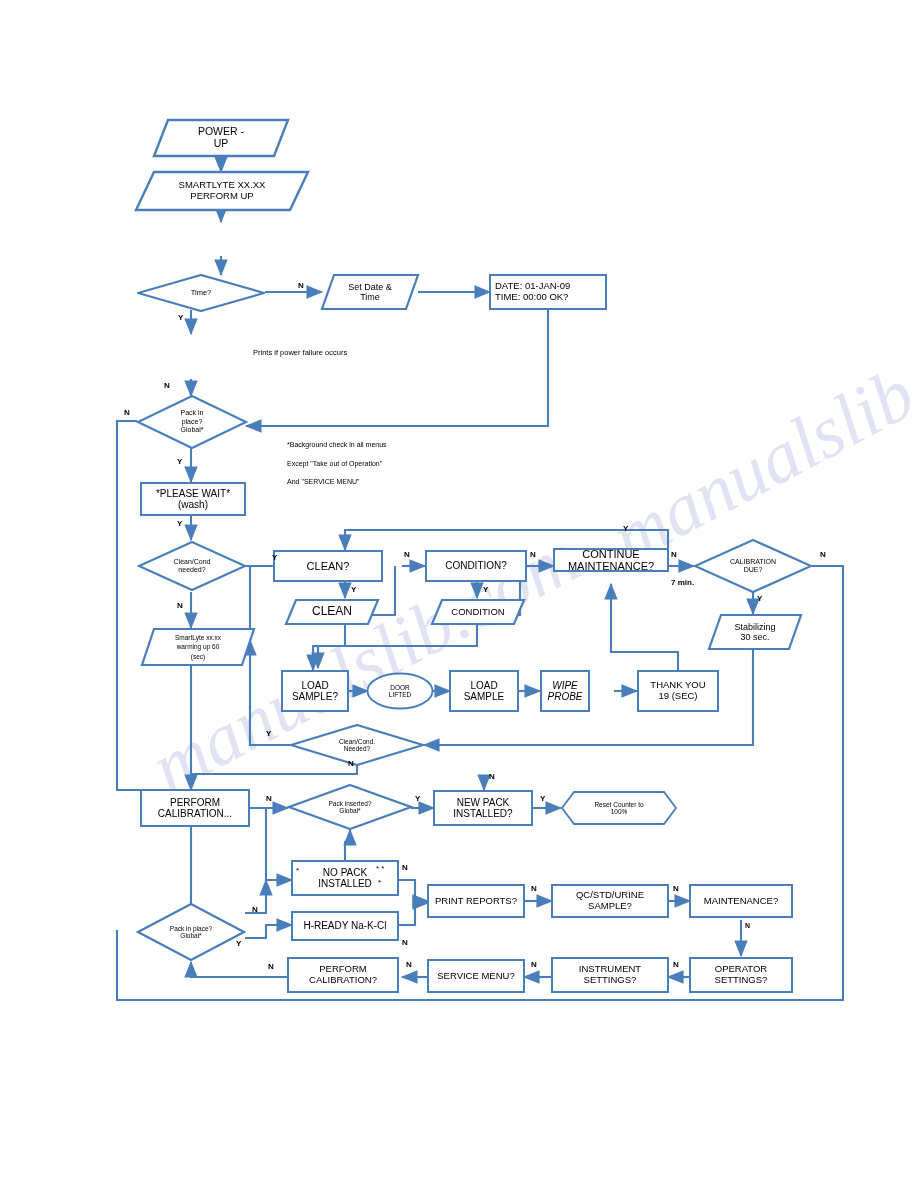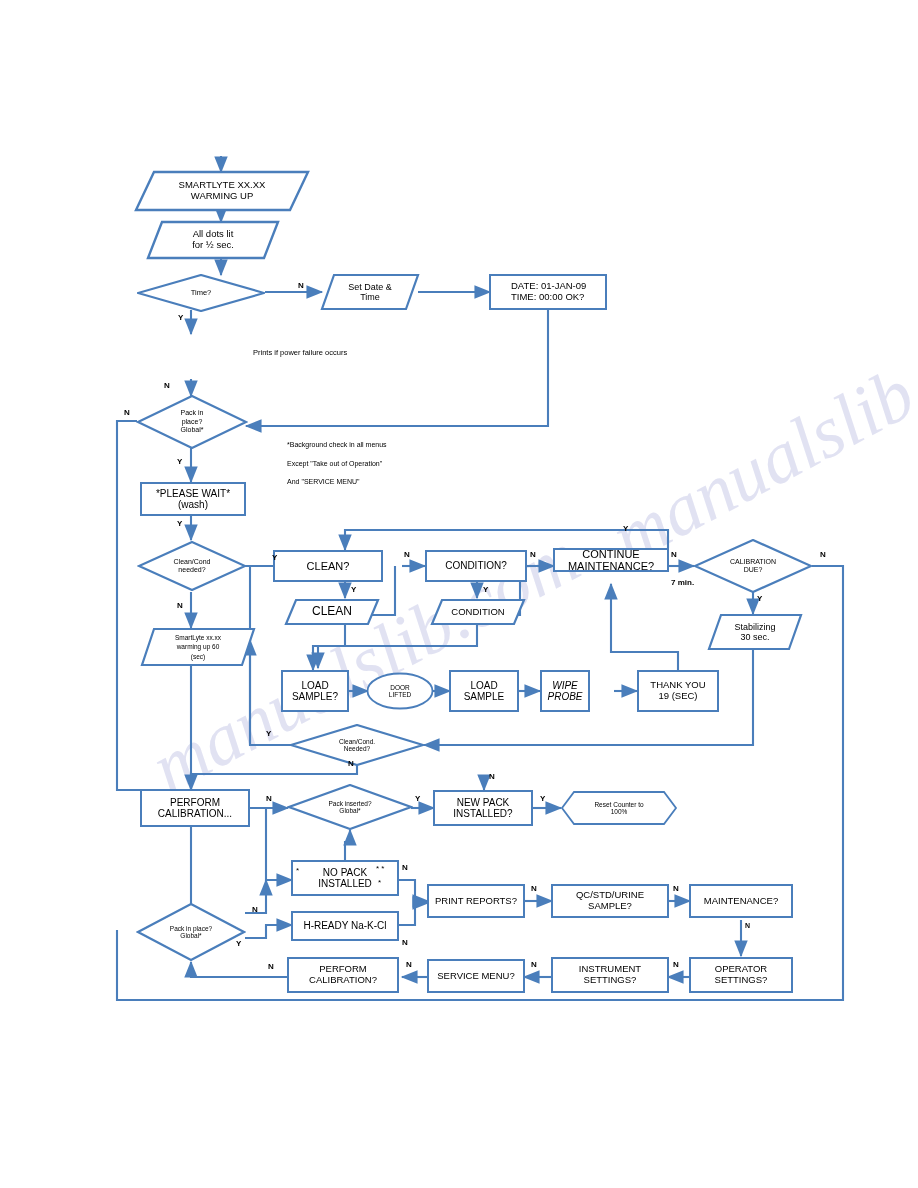--- a/index.html
+++ b/index.html
@@ -138,54 +138,54 @@
       <path d="M520,566 L520,615 L504,615"></path>
 
       <path d="M250,566 L250,745"></path>
 
       <path d="M812,566 L843,566 L843,1000 L117,1000 L117,938"></path>
 
       <path d="M117,938 L117,930"></path>
     </g>
   </svg>
 
+  <div class="node" style="left:152px;top:118px;width:138px;height:40px;font-size:10.5px;">
+    <svg width="138" height="40" style="position:absolute;left:0;top:0;">
+      <polygon points="16,2 136,2 122,38 2,38" fill="#fff" stroke="#4a7ebb" stroke-width="2.4"></polygon>
+    </svg>
+    <span style="position:relative;white-space:pre-line;">POWER -
+UP</span>
+  </div>
 
   <div class="node" style="left:134px;top:170px;width:176px;height:42px;font-size:9.5px;">
     <svg width="176" height="42" style="position:absolute;left:0;top:0;">
       <polygon points="20,2 174,2 156,40 2,40" fill="#fff" stroke="#4a7ebb" stroke-width="2.4"></polygon>
     </svg>
     <span style="position:relative;white-space:pre-line;">SMARTLYTE XX.XX
-WARMING UP</span>
-  </div>
-
-  <div class="node" style="left:146px;top:220px;width:134px;height:40px;font-size:9.5px;">
-    <svg width="134" height="40" style="position:absolute;left:0;top:0;">
-      <polygon points="16,2 132,2 118,38 2,38" fill="#fff" stroke="#4a7ebb" stroke-width="2.4"></polygon>
-    </svg>
-    <span style="position:relative;white-space:pre-line;">All dots lit
-for ½ sec.</span>
-  </div>
+PERFORM UP</span>
+  </div>
+
 
   <div class="node" style="left:137px;top:274px;width:128px;height:38px;font-size:7.5px;">
     <svg width="128" height="38" style="position:absolute;left:0;top:0;">
       <polygon points="64,1 127,19 64,37 1,19" fill="#fff" stroke="#4a7ebb" stroke-width="2.2"></polygon>
     </svg>
     <span style="position:relative;">Time?</span>
   </div>
 
   <div class="node" style="left:320px;top:273px;width:100px;height:38px;font-size:9px;">
     <svg width="100" height="38" style="position:absolute;left:0;top:0;">
       <polygon points="14,2 98,2 86,36 2,36" fill="#fff" stroke="#4a7ebb" stroke-width="2.2"></polygon>
     </svg>
     <span style="position:relative;white-space:pre-line;">Set Date &amp;
 Time</span>
   </div>
 
   <div class="node rect" style="left:489px;top:274px;width:118px;height:36px;font-size:9.5px;">
-    <span style="white-space:pre-line;text-align:left;padding-left:20px;">DATE: 01-JAN-09
+    <span style="white-space:pre-line;text-align:left;padding-left:4px;">DATE: 01-JAN-09
 TIME:      00:00 OK?</span>
   </div>
 
 
   <div class="node" style="left:136px;top:395px;width:112px;height:54px;font-size:7px;">
     <svg width="112" height="54" style="position:absolute;left:0;top:0;">
       <polygon points="56,1 110,27 56,53 2,27" fill="#fff" stroke="#4a7ebb" stroke-width="2.2"></polygon>
     </svg>
     <span style="position:relative;white-space:pre-line;line-height:1.25;">Pack in
 place?

